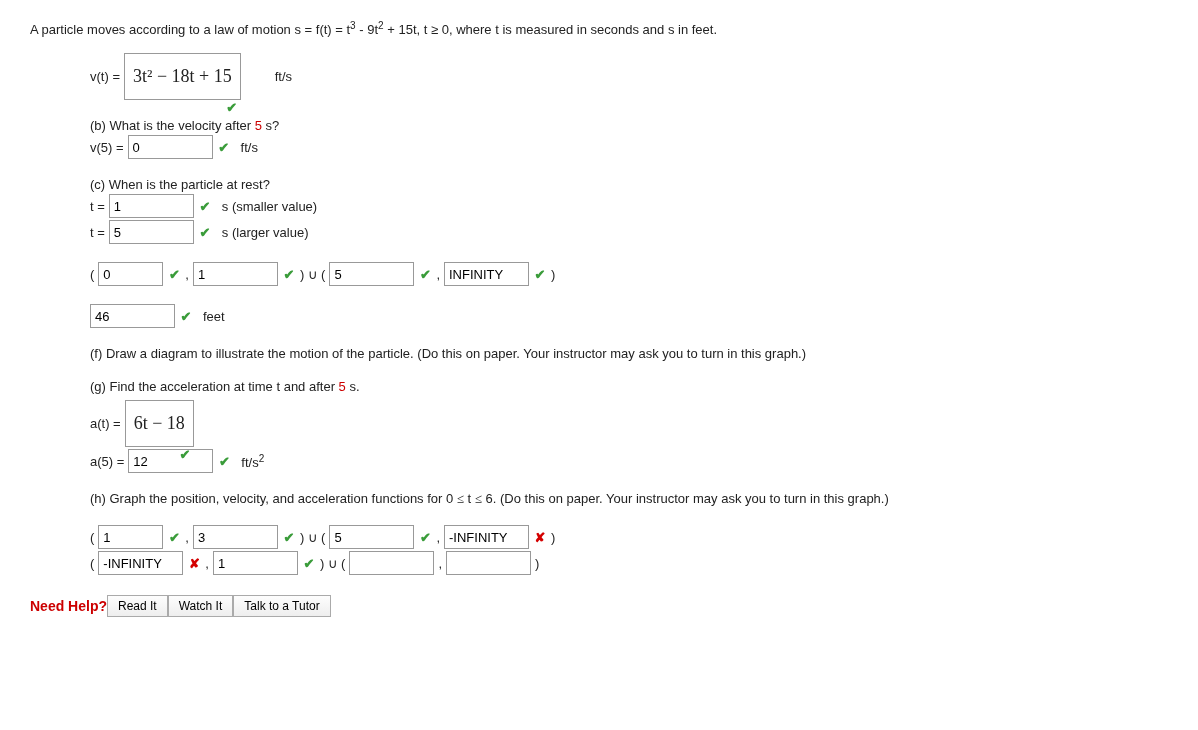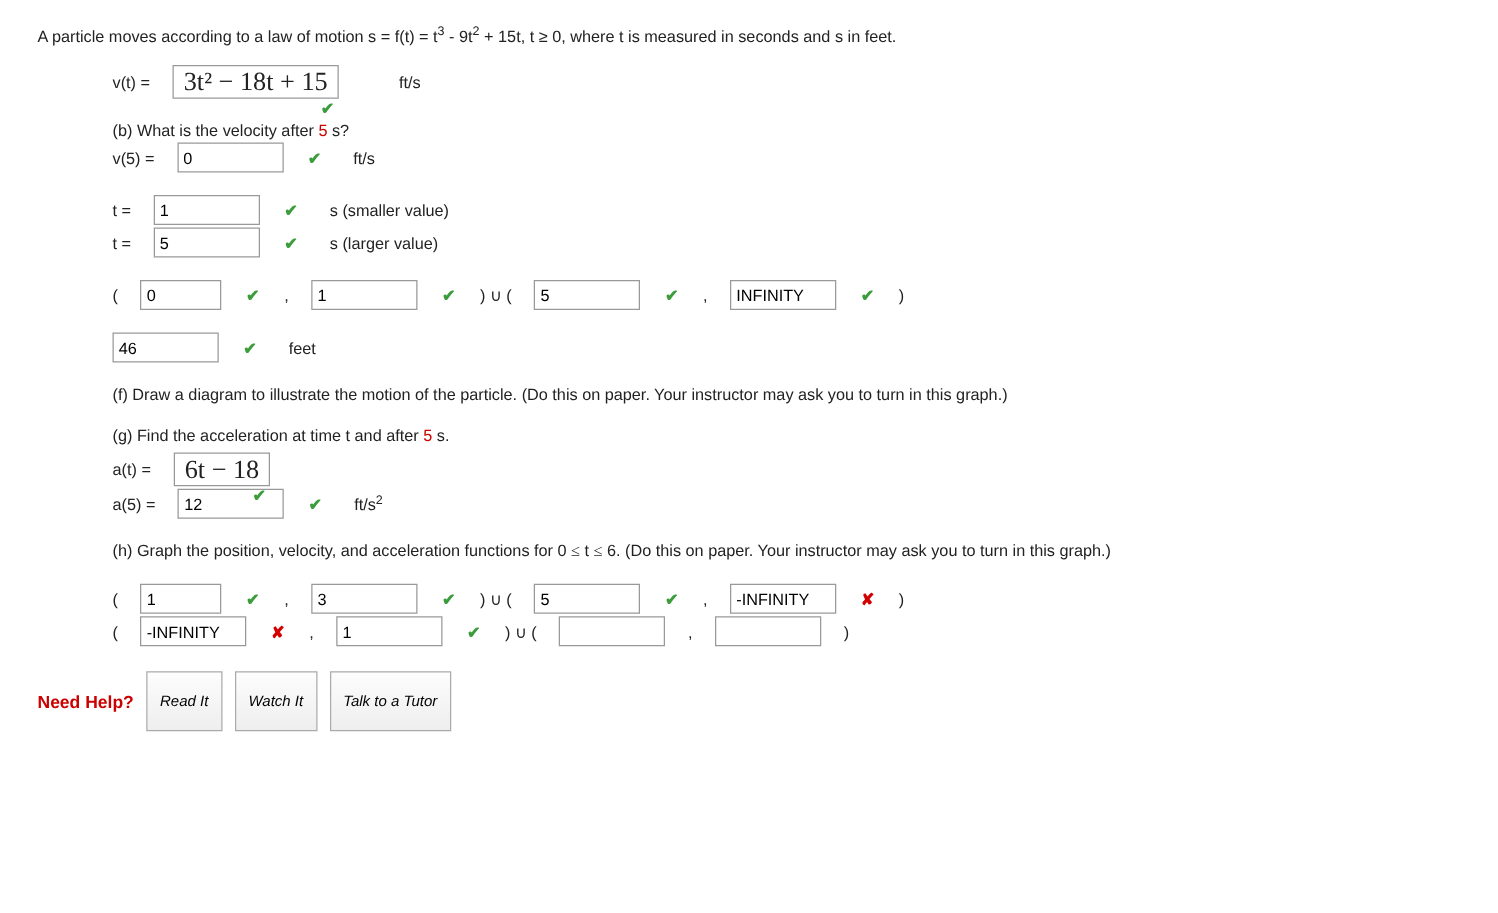--- a/index.html
+++ b/index.html
@@ -17,73 +17,71 @@
     margin-left: 60px;
     margin-bottom: 18px;
   }
   .part-label {
     margin-bottom: 2px;
   }
   .answer-row {
     display: flex;
     align-items: center;
     flex-wrap: wrap;
-    gap: 18px;
+    gap: 4px;
     margin-top: 2px;
   }
   .italic { }
   input.answer {
     border: 1px solid #999;
     padding: 2px 4px;
     font-size: 13px;
     height: 18px;
     box-sizing: content-box;
     font-family: Arial, sans-serif;
   }
   input.answer.small { width: 55px; }
   input.answer.med { width: 75px; }
   .formula-box {
     border: 1px solid #999;
-    padding: 0 8px;
+    padding: 12px 8px;
     display: inline-flex;
     align-items: center;
     font-family: "Times New Roman", serif;
-    font-size: 21px;
+    font-size: 18px;
     min-height: 20px;
   }
   .check, .cross {
     display: inline-flex;
     align-items: center;
     justify-content: center;
     width: 14px;
     height: 14px;
     font-weight: bold;
   }
   .check { color: #3a9c3a; }
   .cross { color: #d40000; }
   .red { color: #c00; }
   .unit { margin-left: 6px; }
   .need-help {
     margin-top: 20px;
     display: flex;
     align-items: center;
-    gap: 10px;
   }
   .need-help-label {
     color: #c00;
     font-weight: bold;
     font-size: 14px;
   }
   .help-btn {
     border: 1px solid #aaa;
     background: linear-gradient(#fdfdfd,#eee);
-    padding: 16px 10px;
+    padding: 3px 10px;
     font-size: 12px;
     cursor: pointer;
-    font-style: italic;
   }
   sup { font-size: 10px; }
   .below-check {
     display: inline-block;
     position: relative;
   }
   .below-check .under-check {
     position: absolute;
     right: 2px;
     bottom: -14px;
@@ -117,20 +115,21 @@
   </div>
   <div class="answer-row">
     <span class="italic">v(5) = </span>
     <input class="answer med" value="0" style="">
     <span class="check">✔</span>
     <span class="unit">ft/s</span>
   </div>
 </div>
 
 <div class="part">
+  <div class="part-label">(c) When is the particle at rest?</div>
   <div class="answer-row">
     <span class="italic">t = </span>
     <input class="answer med" value="1" style="">
     <span class="check">✔</span>
     <span class="unit">s (smaller value)</span>
   </div>
   <div class="answer-row">
     <span class="italic">t = </span>
     <input class="answer med" value="5" style="">
     <span class="check">✔</span>

